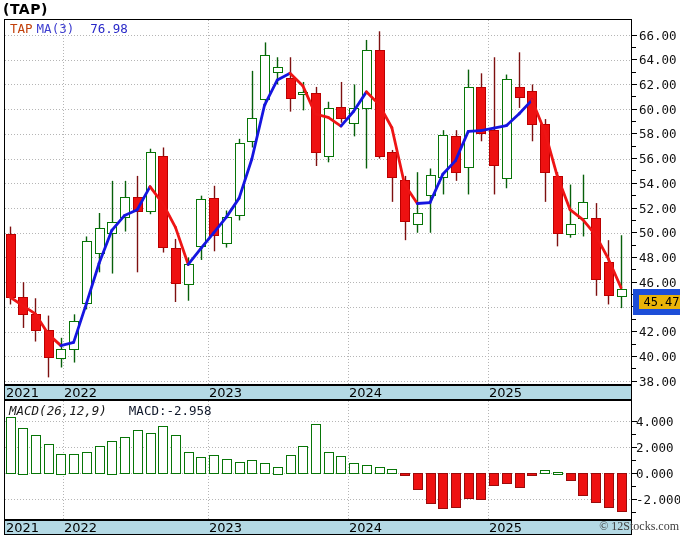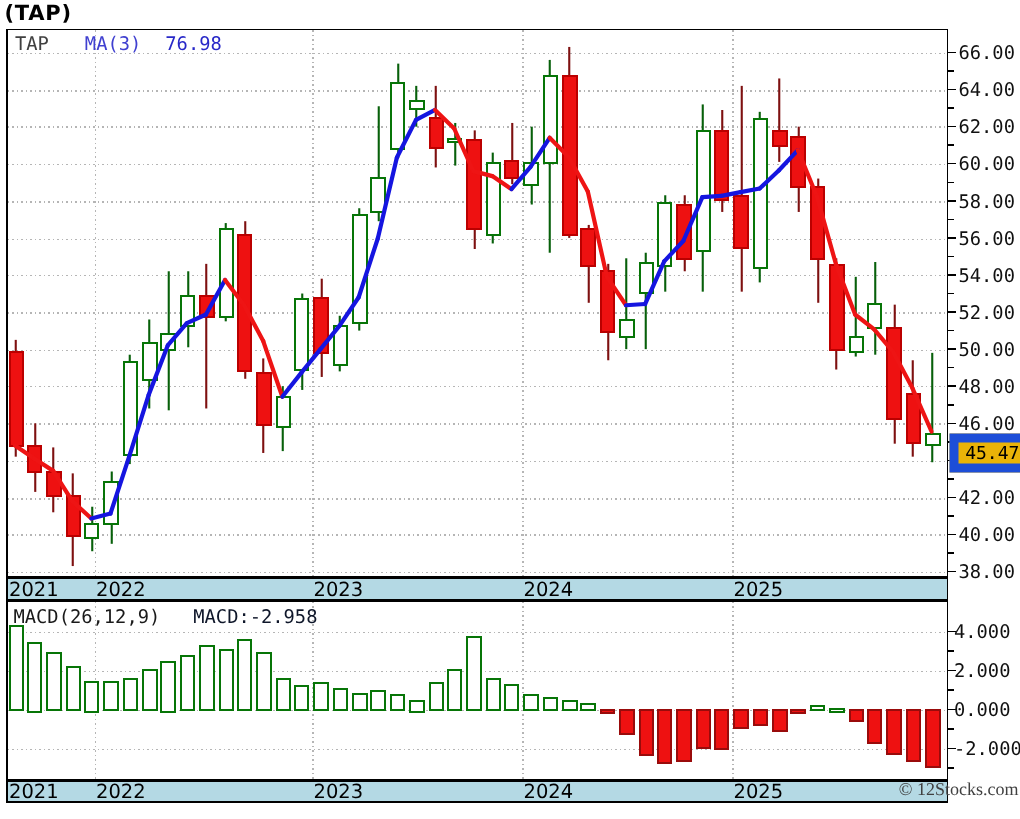--- a/index.html
+++ b/index.html
@@ -3,26 +3,26 @@
 <meta charset="utf-8">
 <style>
   html,body{margin:0;padding:0;background:#fff;}
   .stage{position:relative;width:680px;height:546px;background:#fff;overflow:hidden;
          font-family:"Liberation Sans",sans-serif;}
   .stage svg{position:absolute;left:0;top:0;}
   .title{position:absolute;left:3px;top:1px;font-size:14px;font-weight:bold;color:#000;
          font-family:"DejaVu Sans",sans-serif;letter-spacing:.5px;}
   .legend{position:absolute;left:10px;top:21px;font-family:"DejaVu Sans Mono",monospace;
           font-size:12.5px;white-space:nowrap;}
-  .legend .sym{color:#404040;}
-  .legend .ma{color:#4040d0;margin-left:24px;}
+  .legend .sym{color:#c2410c;}
+  .legend .ma{color:#4040d0;margin-left:4px;}
   .legend .maval{color:#2828c8;margin-left:16px;}
   .macd-legend{position:absolute;left:9px;top:403px;font-family:"DejaVu Sans Mono",monospace;
           font-size:12.5px;white-space:nowrap;}
-  .macd-legend .lbl{color:#1a1a1a;}
+  .macd-legend .lbl{color:#1a1a1a;font-style:italic;}
   .macd-legend .val{color:#0f172a;margin-left:22px;}
   .price-tag{position:absolute;left:633px;top:289px;width:45px;height:14px;line-height:14px;
           background:#eab308;border:6px solid #1d4ed8;text-align:center;
           font-family:"DejaVu Sans Mono",monospace;font-size:12px;color:#000;}
   .watermark{position:absolute;right:1px;top:519px;font-size:12px;color:#404040;
           font-family:Liberation Serif, serif;}
 </style>
 </head>
 <body>
 

